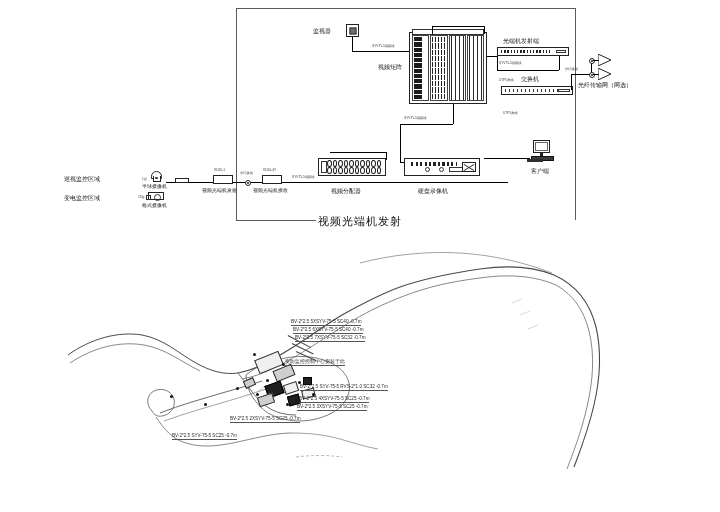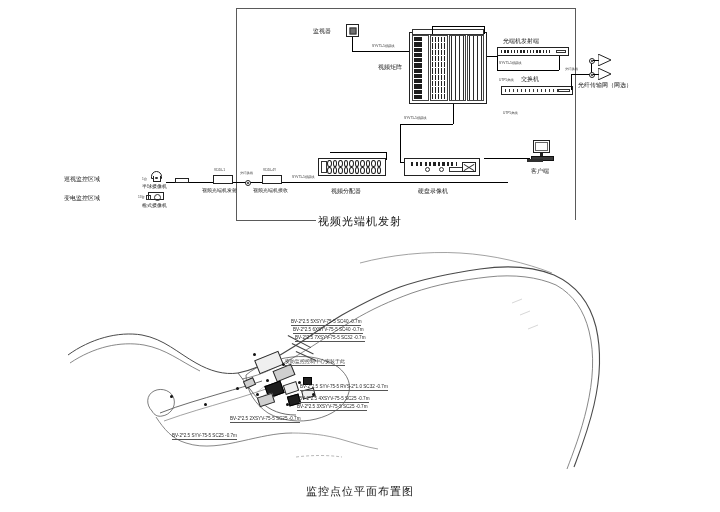--- a/index.html
+++ b/index.html
@@ -401,15 +401,14 @@
   <div class="maplabel blur" style="left:295px;top:336px;">BV-2*2.5 7XSYV-75-5 SC32 -0.7m</div>
 
   <div class="maplabel cnlab blur" style="left:285px;top:359px;">安防监控控制中心安装于此</div>
 
   <div class="maplabel blur" style="left:300px;top:385px;">BV-2*2.5 SYV-75-5 RVS-2*1.0 SC32 -0.7m</div>
   <div class="maplabel blur" style="left:299px;top:397px;">BV-2*2.5 4XSYV-75-5 SC25 -0.7m</div>
   <div class="maplabel blur" style="left:297px;top:405px;">BV-2*2.5 3XSYV-75-5 SC25 -0.7m</div>
   <div class="maplabel blur" style="left:230px;top:417px;">BV-2*2.5 2XSYV-75-5 SC25 -0.7m</div>
   <div class="maplabel blur" style="left:172px;top:434px;">BV-2*2.5 SYV-75-5 SC25 -0.7m</div>
 
-  <div class="cn cn-title abs" style="left:0;top:486px;width:720px;text-align:center;">监控点位平面布置图</div>
 
 </div>
 
 </body></html>

